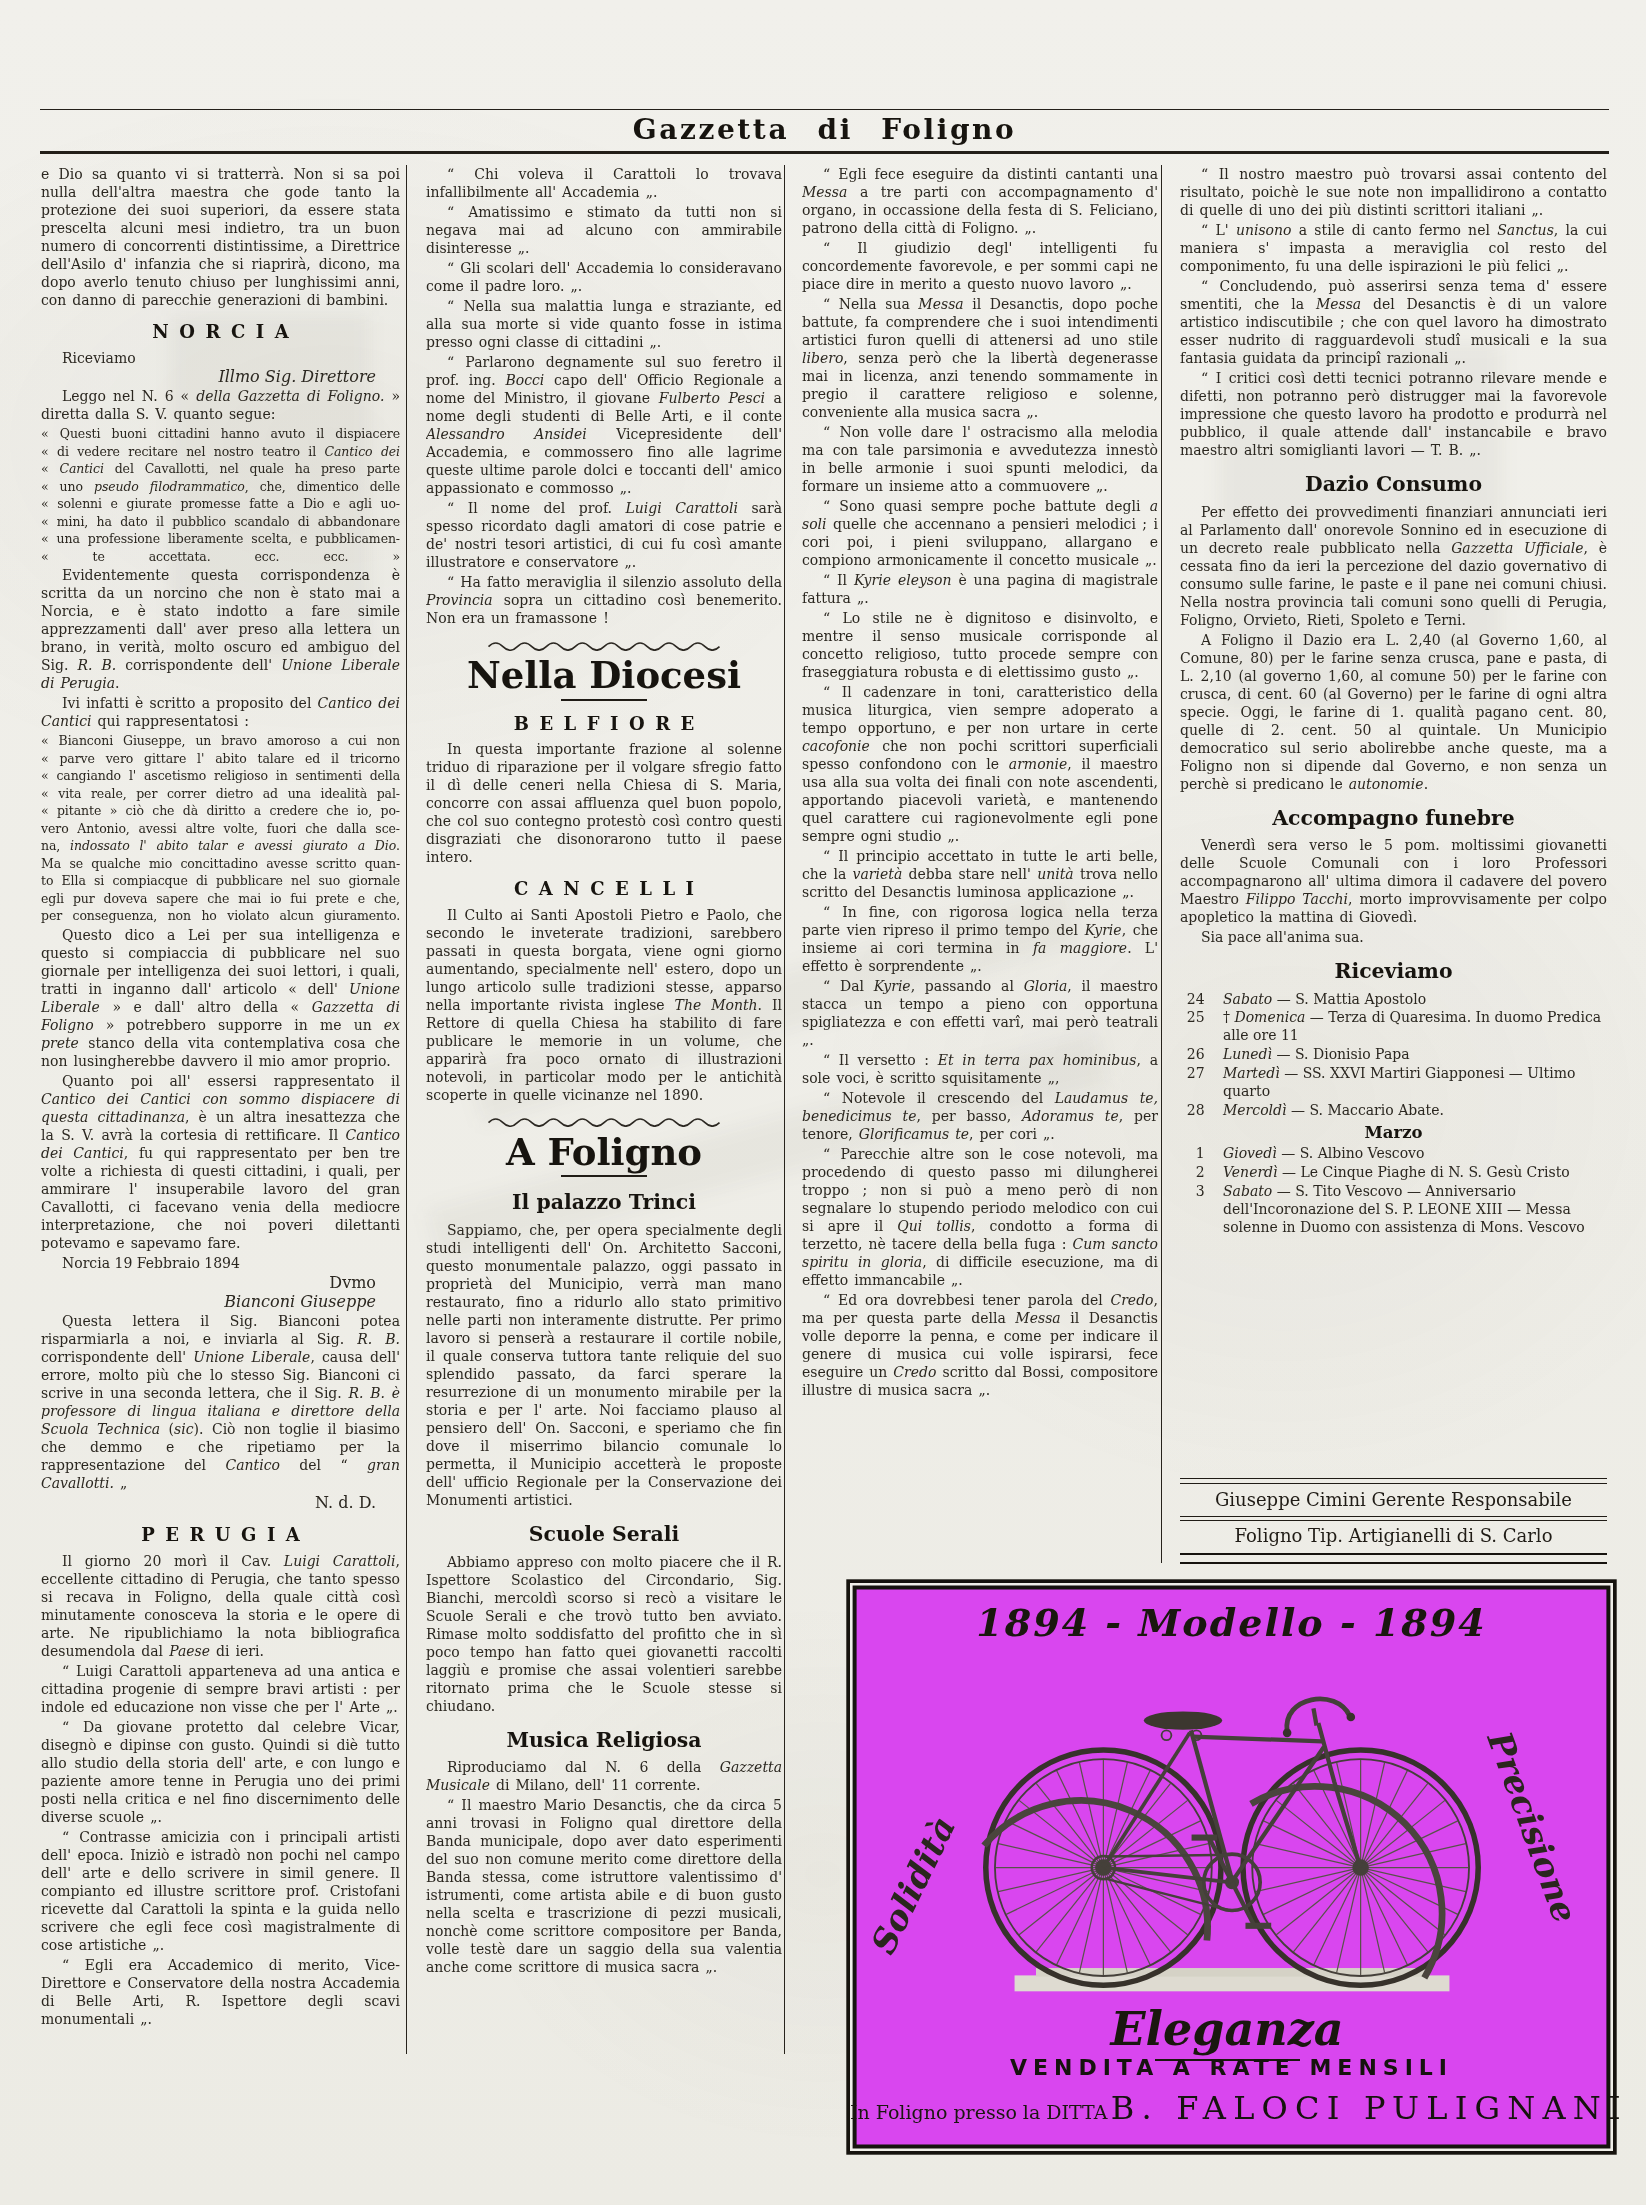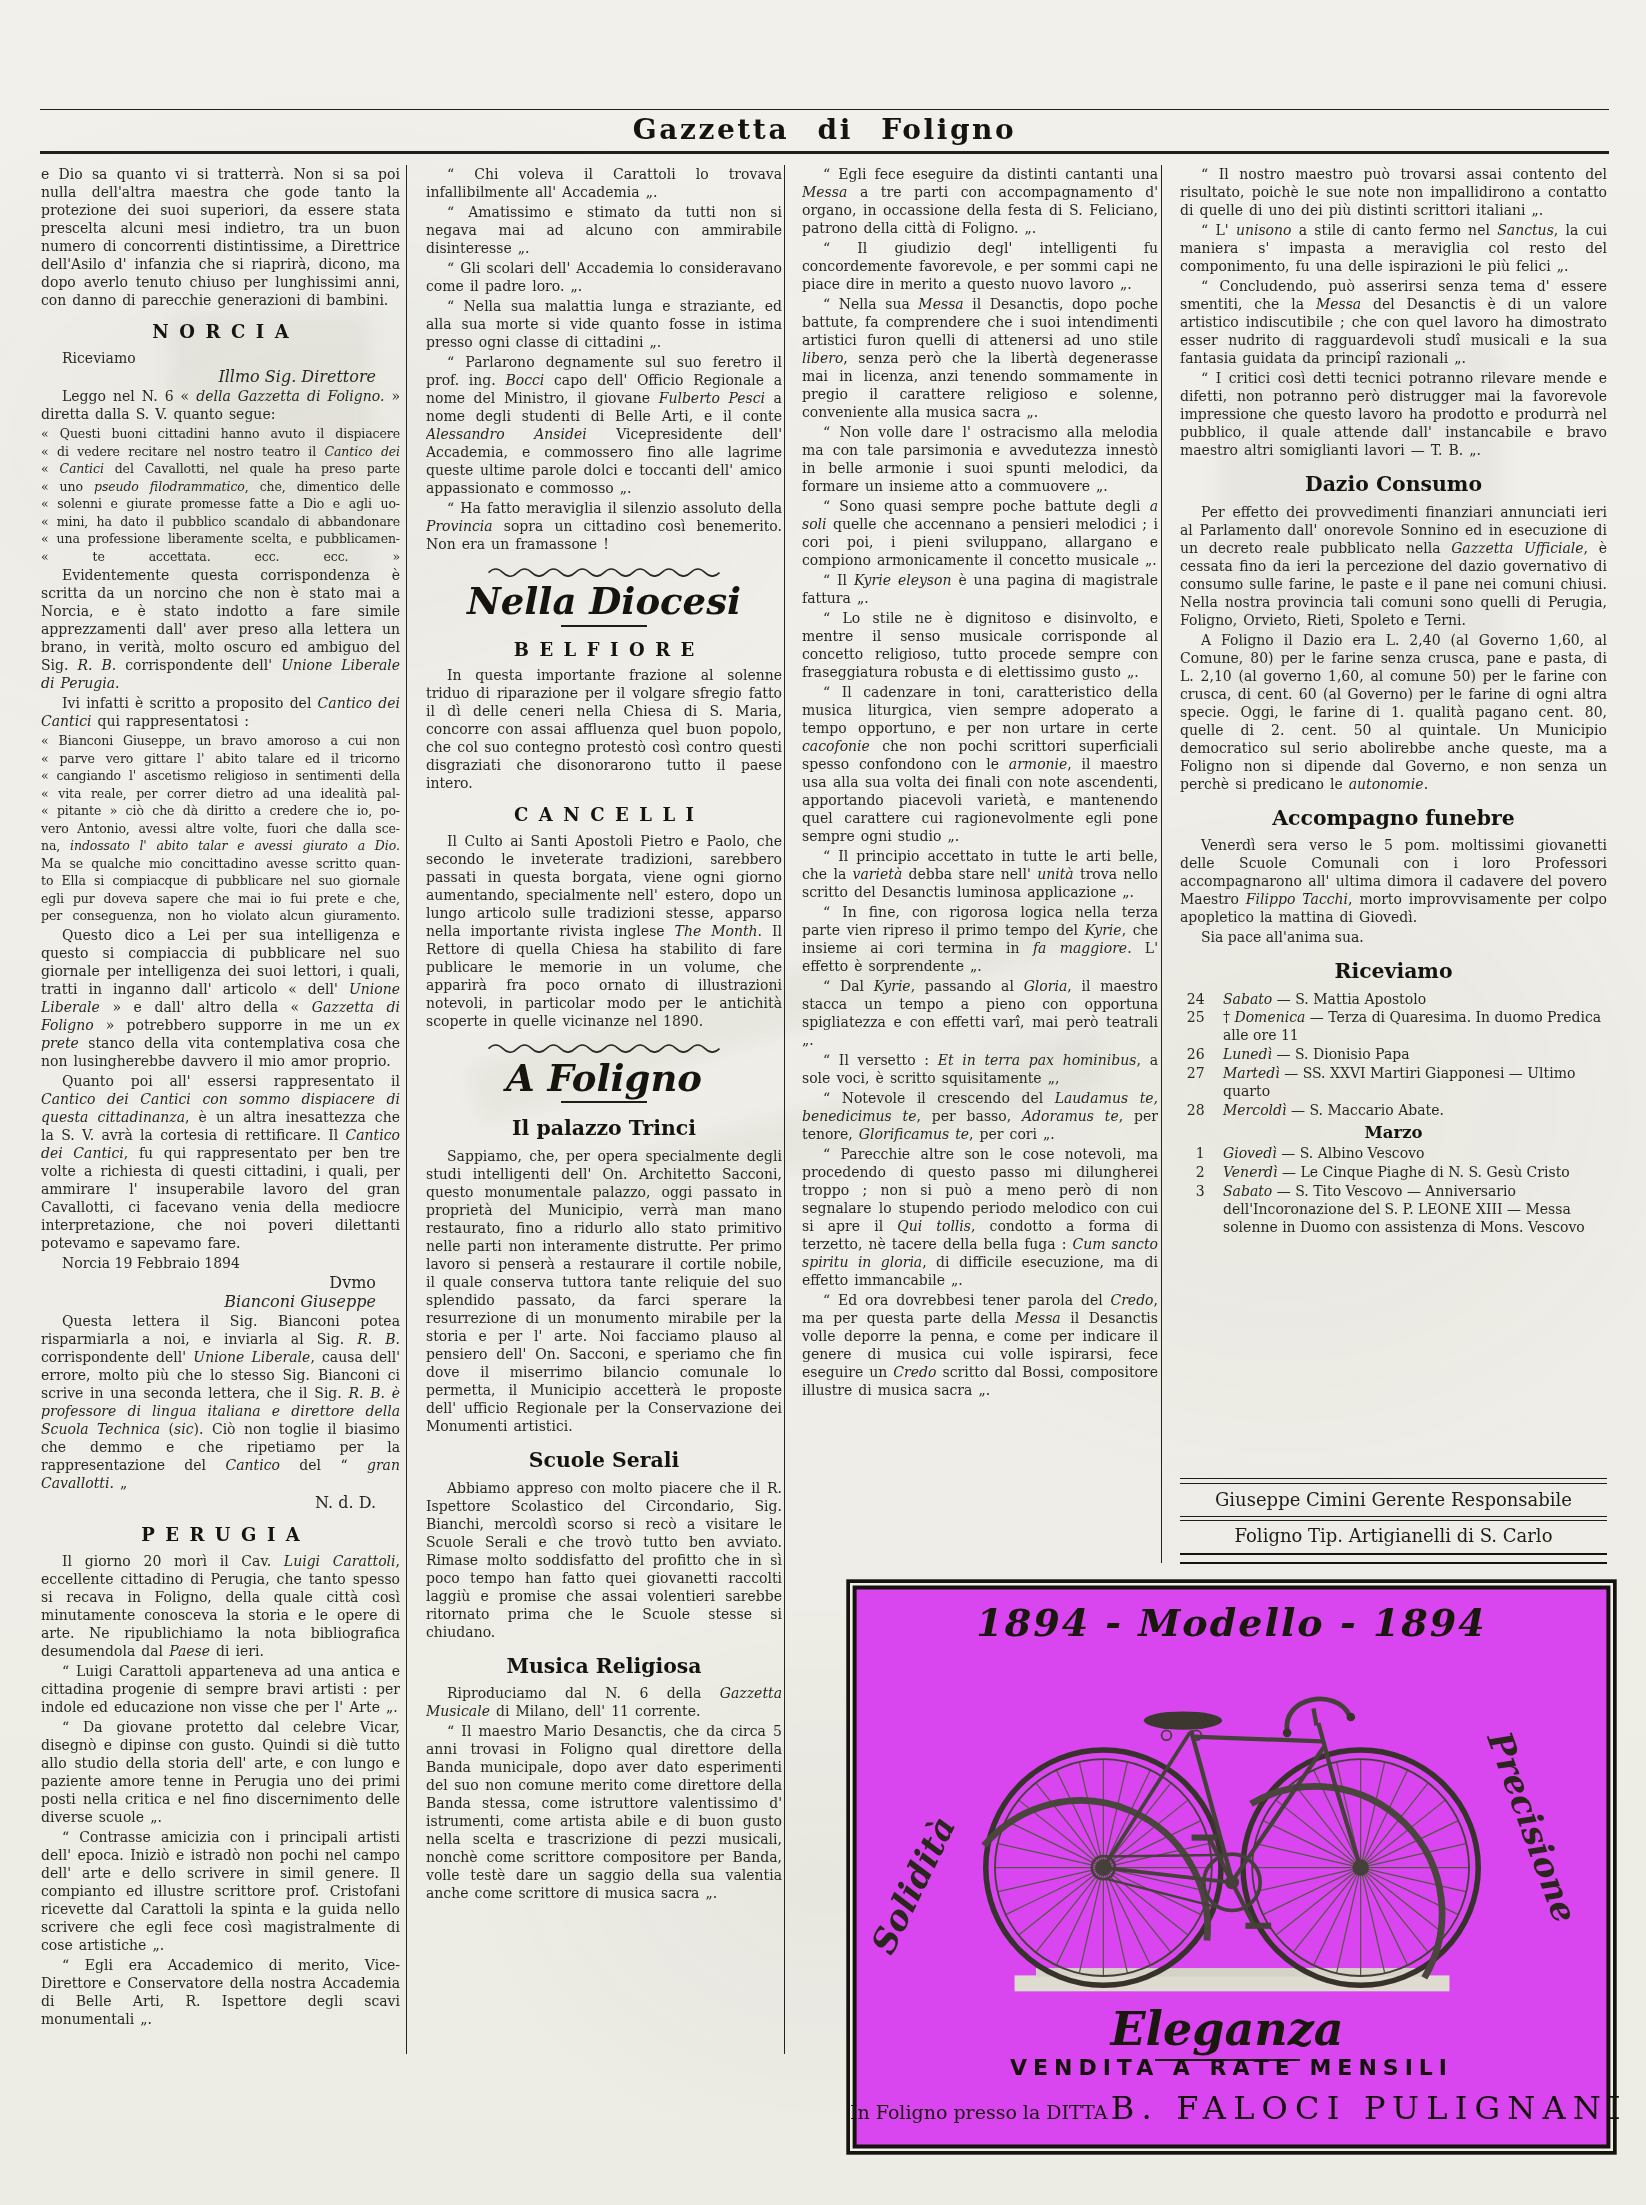--- a/index.html
+++ b/index.html
@@ -21,21 +21,21 @@
   .col{position:absolute;top:165px;overflow:hidden;}
   .bp{margin:0 0 2px 0;text-align:justify;text-indent:21px;font-size:14px;line-height:18px;word-spacing:1.6px;}
   .bp.noind{text-indent:0;}
   .bq{margin:1.3px 0;font-size:12.5px;line-height:17.5px;text-align:justify;text-align-last:justify;
       letter-spacing:-0.1px;word-spacing:-0.7px;}
   .bright{margin:1.3px 24px 1.3px 0;text-align:right;font-size:16px;line-height:18px;}
   .bline{margin:1.3px 0;text-indent:21px;font-size:14px;line-height:18px;}
   .hsec{margin:12px 0 6.6px;text-align:center;font-weight:bold;font-size:18px;letter-spacing:10.5px;
         text-indent:10.5px;color:#17140f;}
   .hart{margin:13px 0 6.6px;text-align:center;font-weight:bold;font-size:20.4px;color:#17140f;}
-  .hscript{margin:2.6px 0 1.3px;text-align:center;font-weight:bold;font-style:italic;font-size:37px;color:#17140f;}
+  .hscript{margin:2.6px 0 1.3px;text-align:center;font-weight:bold;font-size:37px;color:#17140f;}
   .hmonth{margin:4px 0 2.6px;text-align:center;font-weight:bold;font-size:16.5px;color:#17140f;}
   .flour{display:flex;justify-content:center;margin:14.5px 0 1.3px;}
   .srule{width:86px;border-bottom:2px solid #201c16;margin:1.3px auto 9.2px;}
   .calrow{display:flex;font-size:14px;line-height:18px;margin:0.7px 0;}
   .calnum{flex:none;width:43px;text-align:right;padding-right:18.4px;box-sizing:border-box;}
   .caltxt{flex:1;}
   .colophon{position:absolute;left:1180px;width:427px;top:1478px;text-align:center;color:#201c16;}
   .colo-rule-a{height:4px;border-top:1.3px solid #201c16;border-bottom:0.7px solid #201c16;}
   .colo-line{font-size:18px;line-height:22.4px;margin:4.6px 0;}
   .colo-rule-b{height:3.3px;border-top:0.7px solid #201c16;border-bottom:0.7px solid #201c16;}
@@ -101,20 +101,21 @@
     <div class="bp">“ Da giovane protetto dal celebre Vicar, disegnò e dipinse con gusto. Quindi si diè tutto allo studio della storia dell' arte, e con lungo e paziente amore tenne in Perugia uno dei primi posti nella critica e nel fino discernimento delle diverse scuole „.</div>
     <div class="bp">“ Contrasse amicizia con i principali artisti dell' epoca. Iniziò e istradò non pochi nel campo dell' arte e dello scrivere in simil genere. Il compianto ed illustre scrittore prof. Cristofani ricevette dal Carattoli la spinta e la guida nello scrivere che egli fece così magistralmente di cose artistiche „.</div>
     <div class="bp">“ Egli era Accademico di merito, Vice-Direttore e Conservatore della nostra Accademia di Belle Arti, R. Ispettore degli scavi monumentali „.</div>
   </div>
 <div class="col" style="left:426px;width:356px;height:1897px;">
     <div class="bp">“ Chi voleva il Carattoli lo trovava infallibilmente all' Accademia „.</div>
     <div class="bp">“ Amatissimo e stimato da tutti non si negava mai ad alcuno con ammirabile disinteresse „.</div>
     <div class="bp">“ Gli scolari dell' Accademia lo consideravano come il padre loro. „.</div>
     <div class="bp">“ Nella sua malattia lunga e straziante, ed alla sua morte si vide quanto fosse in istima presso ogni classe di cittadini „.</div>
     <div class="bp">“ Parlarono degnamente sul suo feretro il prof. ing. <i>Bocci</i> capo dell' Officio Regionale a nome del Ministro, il giovane <i>Fulberto Pesci</i> a nome degli studenti di Belle Arti, e il conte <i>Alessandro Ansidei</i> Vicepresidente dell' Accademia, e commossero fino alle lagrime queste ultime parole dolci e toccanti dell' amico appassionato e commosso „.</div>
+    <div class="bp">“ Il nome del prof. <i>Luigi Carattoli</i> sarà spesso ricordato dagli amatori di cose patrie e de' nostri tesori artistici, di cui fu così amante illustratore e conservatore „.</div>
     <div class="bp">“ Ha fatto meraviglia il silenzio assoluto della <i>Provincia</i> sopra un cittadino così benemerito. Non era un framassone !</div>
     <div class="flour">
       <svg width="234" height="9.2" viewBox="0 0 356 14">
         <path d="M2 7 q 11 -11 22 0 q 11 11 22 0 q 11 -11 22 0 q 11 11 22 0 q 11 -11 22 0 q 11 11 22 0 q 11 -11 22 0 q 11 11 22 0 q 11 -11 22 0 q 11 11 22 0 q 11 -11 22 0 q 11 11 22 0 q 11 -11 22 0 q 11 11 22 0 q 11 -11 22 0 q 11 11 22 0" stroke="#2c2822" stroke-width="2.4" fill="none"></path>
       </svg>
     </div>
     <div class="hscript">Nella Diocesi</div>
     <div class="srule"></div>
     <div class="hsec">BELFIORE</div>
     <div class="bp">In questa importante frazione al solenne triduo di riparazione per il volgare sfregio fatto il dì delle ceneri nella Chiesa di S. Maria, concorre con assai affluenza quel buon popolo, che col suo contegno protestò così contro questi disgraziati che disonorarono tutto il paese intero.</div>

